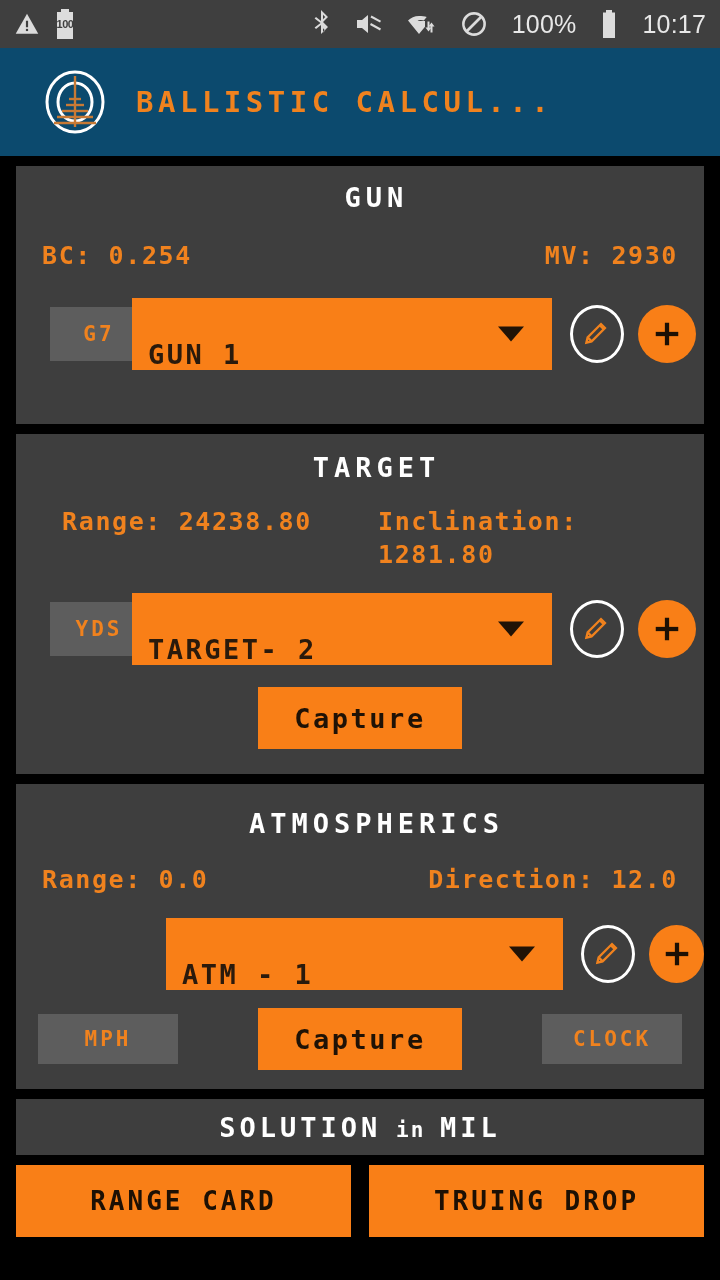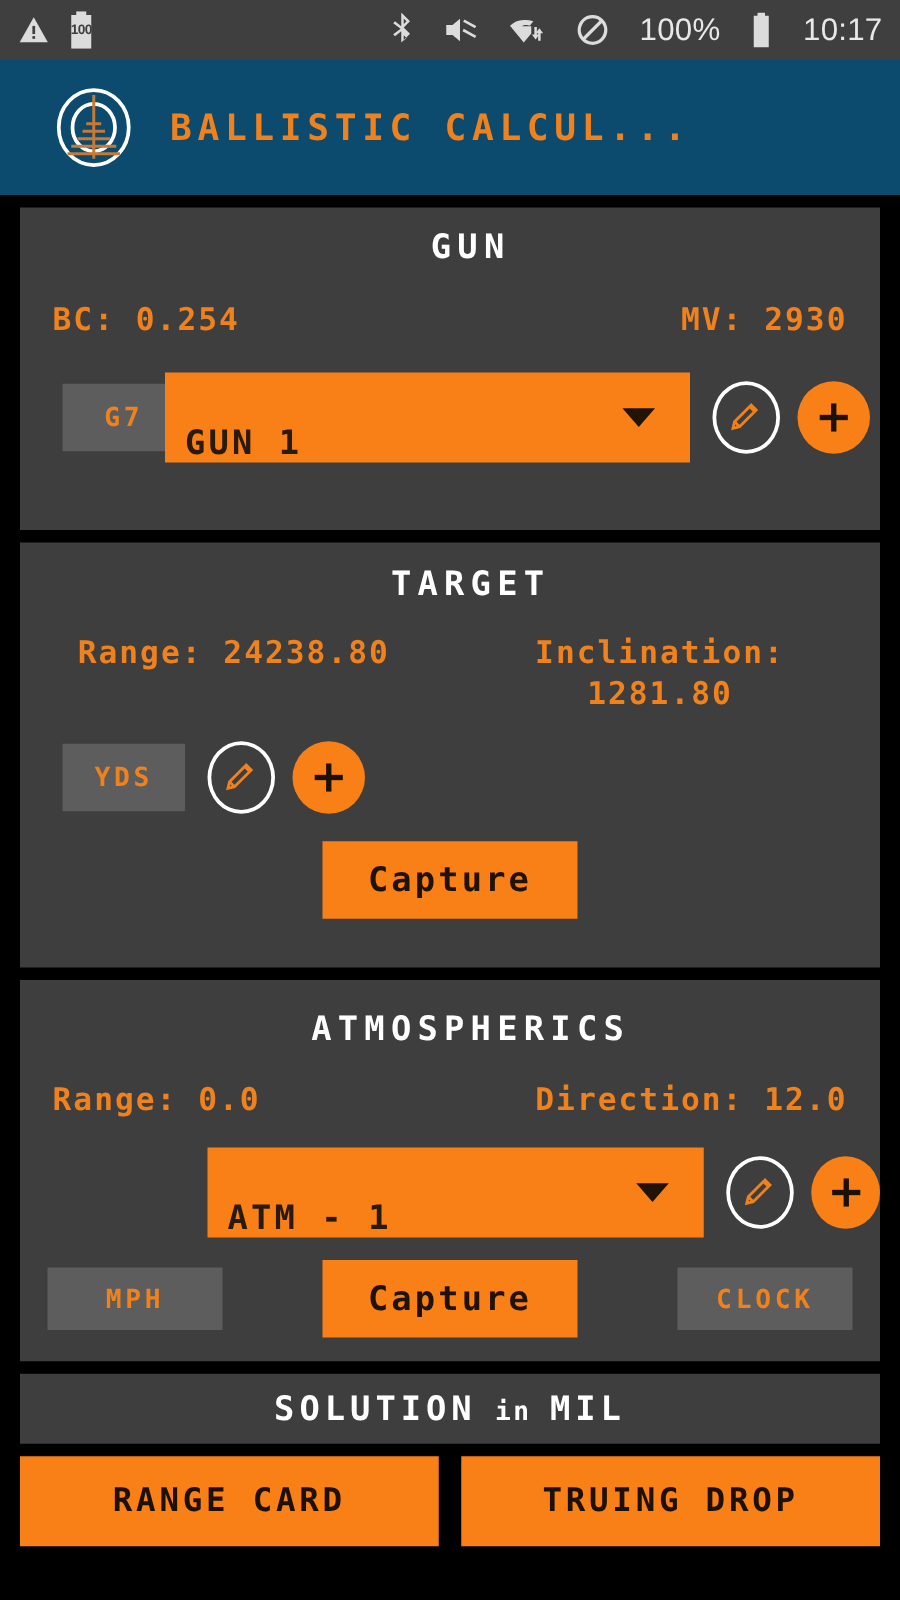--- a/index.html
+++ b/index.html
@@ -55,21 +55,21 @@
     font-weight:bold;
     padding-left:33px;
   }
   .stat-row{
     display:flex; justify-content:space-between;
     color:#f0821e; font-size:25px; letter-spacing:1.6px;
     font-family:"DejaVu Sans Mono", monospace; font-weight:bold;
     padding:0 26px;
   }
   .stat{ max-width:300px; line-height:1.32; }
-  .stat.right{ text-align:center;margin-left:12px; }
+  .stat.right{ text-align:left;margin-left:12px; }
 
   
   .ctrl-row{ display:flex; align-items:center; position:relative; padding-left:34px; }
   .unit-badge{
     background:#5d5d5d; color:#f0821e;
     font-family:"DejaVu Sans Mono", monospace; font-weight:bold;
     font-size:21px; letter-spacing:3px;
     height:54px; min-width:98px;
     display:flex; align-items:center; justify-content:center;
     position:relative; z-index:1;
@@ -246,20 +246,24 @@
   <div class="gap"></div>
 
   <div class="card" style="height:340px;">
     <div class="card-title" style="padding-top:18px;">TARGET</div>
     <div class="stat-row" style="margin-top:22px;">
       <span class="stat" style="text-align:center;width:290px;">Range: 24238.80</span>
       <span class="stat right" style="width:310px;">Inclination: 1281.80</span>
     </div>
     <div class="ctrl-row" style="margin-top:22px;">
       <div class="unit-badge">YDS</div>
+      <div class="dropdown">
+        <span class="dd-text">TARGET- 2</span>
+        <span class="dd-caret"></span>
+      </div>
       <div class="icon-btn pencil-circle">
         <span>
           <svg width="30" height="30" viewBox="0 0 24 24" fill="none" stroke="#f0821e" stroke-width="1.8">
             <path d="M3.5 20.5l1-4.2L15.2 5.6l3.2 3.2L7.7 19.5l-4.2 1z"></path>
             <path d="M14.2 6.6l3.2 3.2"></path>
             <path d="M4.5 16.3l3.2 3.2"></path>
           </svg>
         </span>
       </div>
       <div class="plus-circle">

